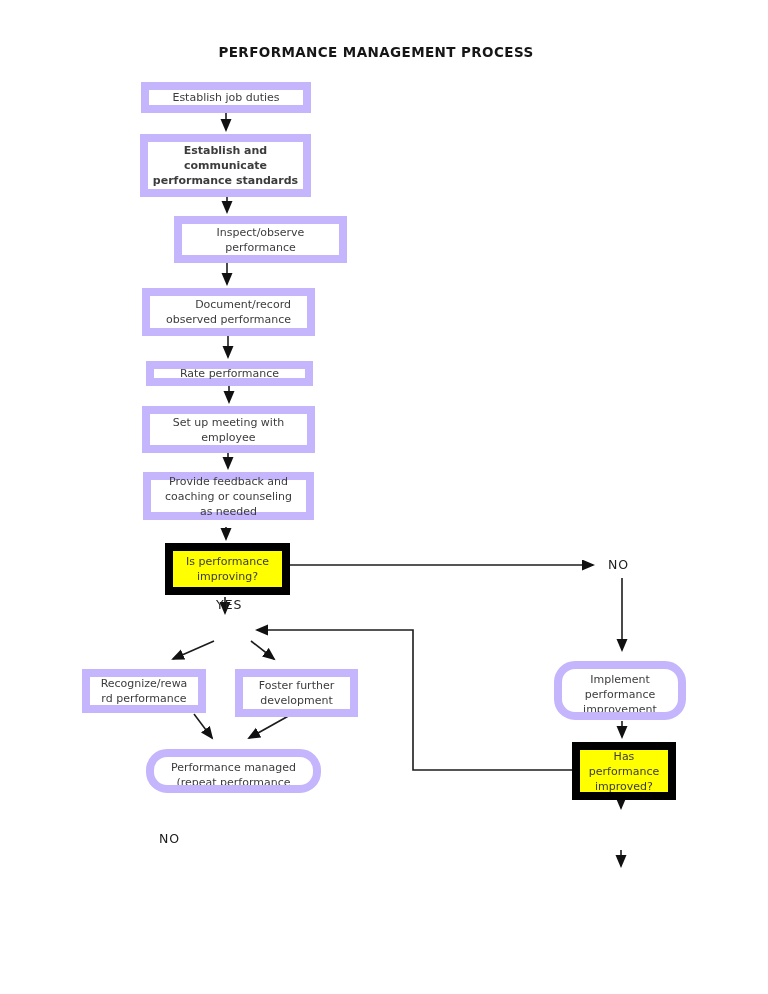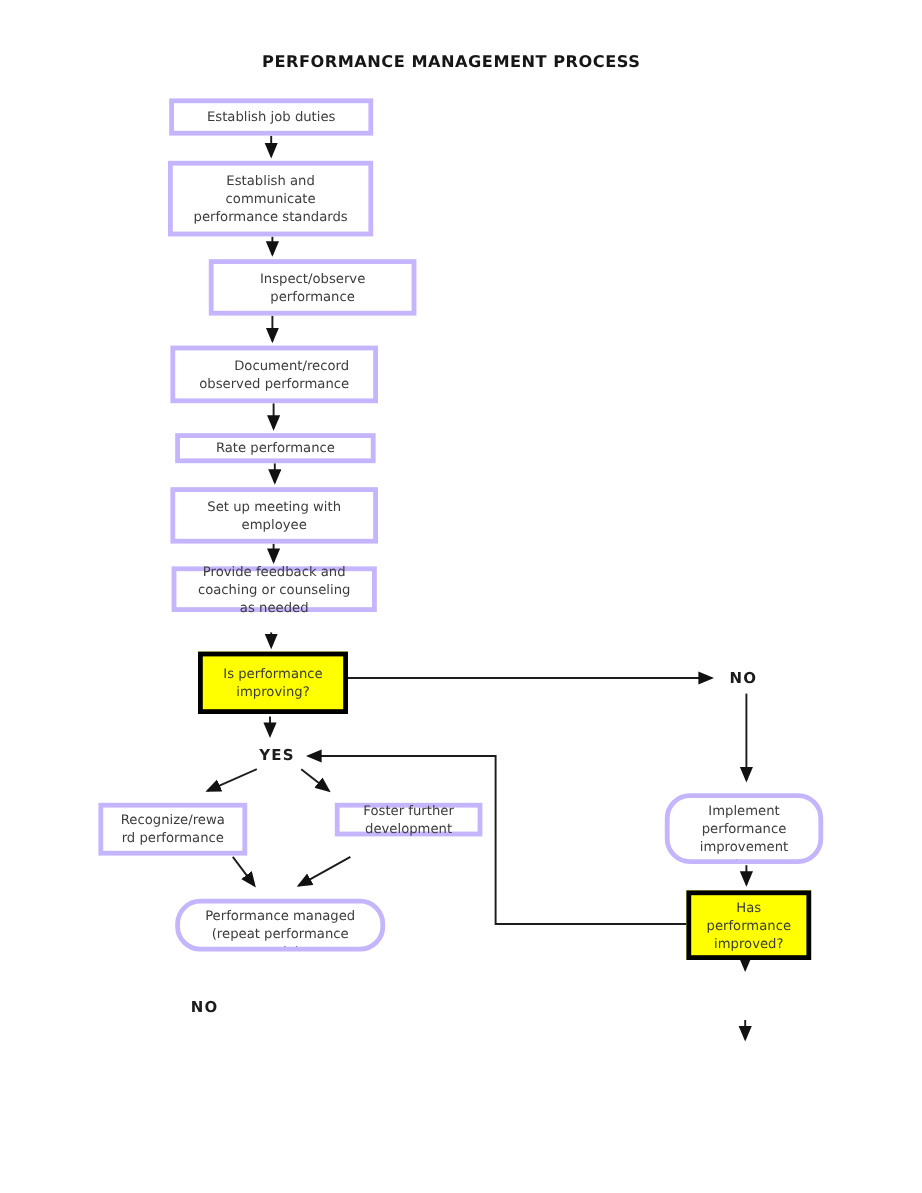--- a/index.html
+++ b/index.html
@@ -10,28 +10,28 @@
   #title{
     position:absolute;left:0;right:16px;top:44px;text-align:center;
     font-size:13.5px;font-weight:bold;color:#161616;letter-spacing:0.4px;
   }
   svg.connectors{position:absolute;left:0;top:0;width:768px;height:994px;}
   svg.connectors line, svg.connectors polyline{
     stroke:#1c1c1c;stroke-width:1.6;fill:none;
   }
   .node{
     position:absolute;box-sizing:border-box;background:#ffffff;
-    border:4px solid #c4b5fd;display:flex;align-items:center;justify-content:center;
+    border:8px solid #c4b5fd;display:flex;align-items:center;justify-content:center;
     text-align:center;color:#3c3c3c;font-size:11px;line-height:15px;
   }
   .node-label{white-space:pre-line;}
   .decision{background:#ffff00;border-color:#000000;}
   .clip-top{align-items:flex-start;overflow:hidden;padding-top:3px;border-radius:21px;}
   .branch-label{
-    position:absolute;font-size:12.5px;font-weight:bold;color:#1c1c1c;
+    position:absolute;font-size:12.5px;font-weight:normal;color:#1c1c1c;
     letter-spacing:1px;
   }
 </style>
 </head>
 <body>
 
 <div id="canvas">
 
   <div id="title">PERFORMANCE MANAGEMENT PROCESS</div>
 
@@ -58,21 +58,21 @@
     <line x1="292" y1="714" x2="249" y2="738" marker-end="url(#arrow)"></line>
     <polyline points="572,770 413,770 413,630 257,630" marker-end="url(#arrow)"></polyline>
     <line x1="621" y1="798" x2="621" y2="808" marker-end="url(#arrow)"></line>
     <line x1="621" y1="850" x2="621" y2="866" marker-end="url(#arrow)"></line>
   </svg>
 
   <div class="node" style="left:141px;top:82px;width:170px;height:31px;">
     <span class="node-label">Establish job duties</span>
   </div>
 
-  <div class="node" style="left:140px;top:134px;width:171px;height:63px;">
+  <div class="node" style="left:140px;top:134px;width:171px;height:63px;font-weight:bold;">
     <span class="node-label">Establish and
 communicate
 performance standards</span>
   </div>
 
   <div class="node" style="left:138px;top:216px;width:173px;height:47px;margin-left:36px;">
     <span class="node-label">Inspect/observe
 performance</span>
   </div>
 
@@ -83,41 +83,41 @@
 
   <div class="node" style="left:142px;top:406px;width:173px;height:47px;">
     <span class="node-label">Set up meeting with
 employee</span>
   </div>
 
   <div class="node" style="left:146px;top:361px;width:167px;height:25px;">
     <span class="node-label">Rate performance</span>
   </div>
 
-  <div class="node" style="left:143px;top:472px;width:171px;height:38px;">
+  <div class="node" style="left:143px;top:472px;width:171px;height:48px;">
     <span class="node-label">Provide feedback and
 coaching or counseling
 as needed</span>
   </div>
 
   <div class="node decision" style="left:165px;top:543px;width:125px;height:52px;">
     <span class="node-label">Is performance
 improving?</span>
   </div>
 
   <div class="branch-label" style="left:608px;top:557px;">NO</div>
 
-  <div class="branch-label" style="left:216px;top:621px;">YES</div>
+  <div class="branch-label" style="left:216px;top:597px;">YES</div>
 
   <div class="node" style="left:82px;top:669px;width:124px;height:44px;">
     <span class="node-label">Recognize/rewa
 rd performance</span>
   </div>
 
-  <div class="node" style="left:235px;top:669px;width:123px;height:28px;margin-left:44px;">
+  <div class="node" style="left:235px;top:669px;width:123px;height:48px;">
     <span class="node-label">Foster further
 development</span>
   </div>
 
   <div class="node clip-top" style="left:146px;top:749px;width:175px;height:44px;">
     <span class="node-label">Performance managed
 (repeat performance
 cycle)</span>
   </div>
 

